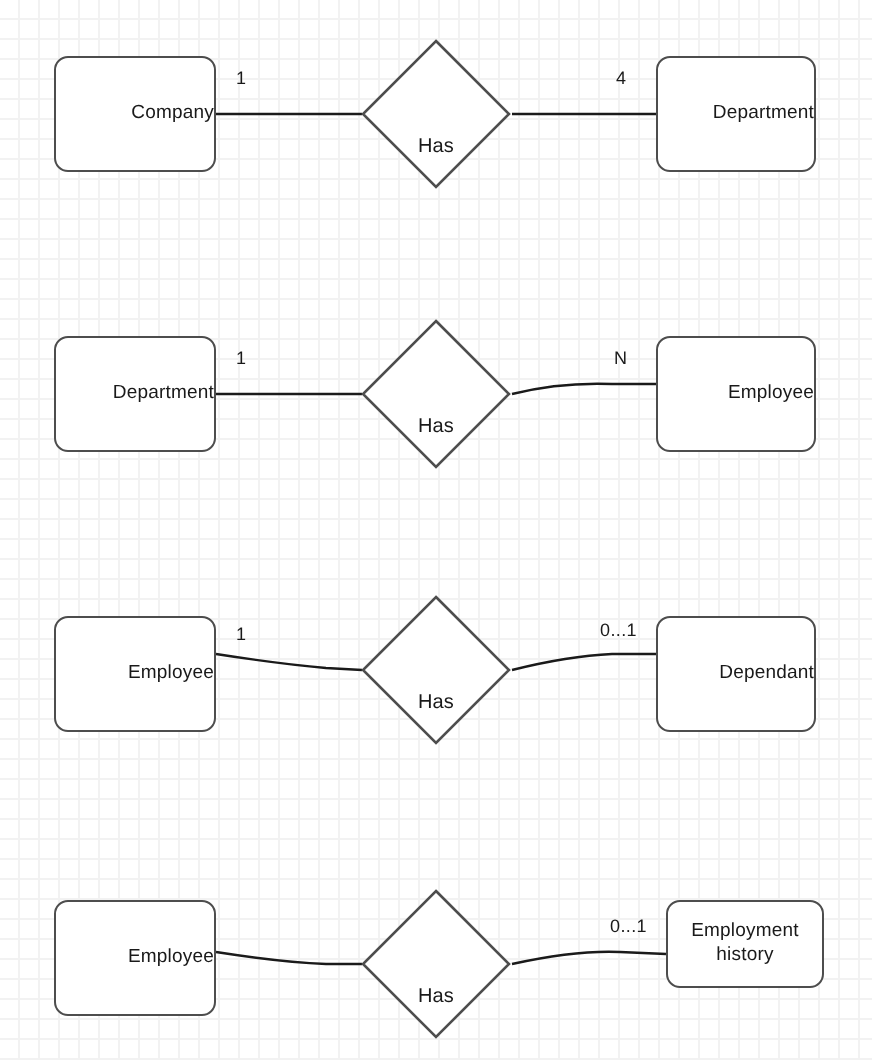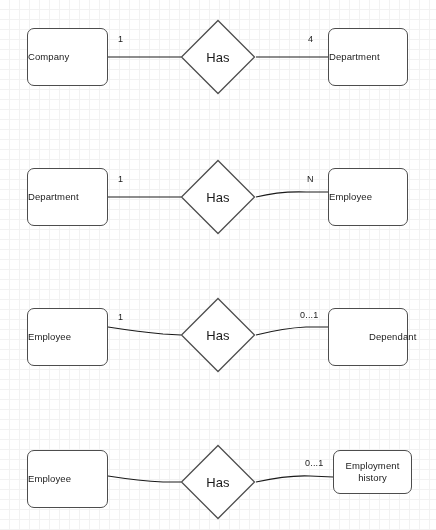--- a/index.html
+++ b/index.html
@@ -35,43 +35,43 @@
     pointer-events: none;
   }
   .entity {
     position: absolute;
     box-sizing: border-box;
     border: 1.4px solid #4d4d4d;
     border-radius: 7px;
     background: #ffffff;
     display: flex;
     align-items: center;
-    justify-content: flex-start;
+    justify-content: flex-end;
     text-align: center;
     color: #1a1a1a;
     font-size: 9.5px;
     line-height: 12px;
     letter-spacing: 0.1px;
   }
   .diamond-wrap {
     position: absolute;
   }
   .diamond-wrap svg {
     display: block;
   }
   .diamond-label {
     position: absolute;
     left: 0;
-    top: 0;
+    top: 16px;
     width: 100%;
     height: 100%;
     display: flex;
     align-items: center;
     justify-content: center;
-    font-size: 13px;
+    font-size: 10px;
     color: #1a1a1a;
     letter-spacing: 0.1px;
   }
   .card-label {
     position: absolute;
     font-size: 9px;
     color: #1a1a1a;
     letter-spacing: 0.2px;
     white-space: nowrap;
   }

